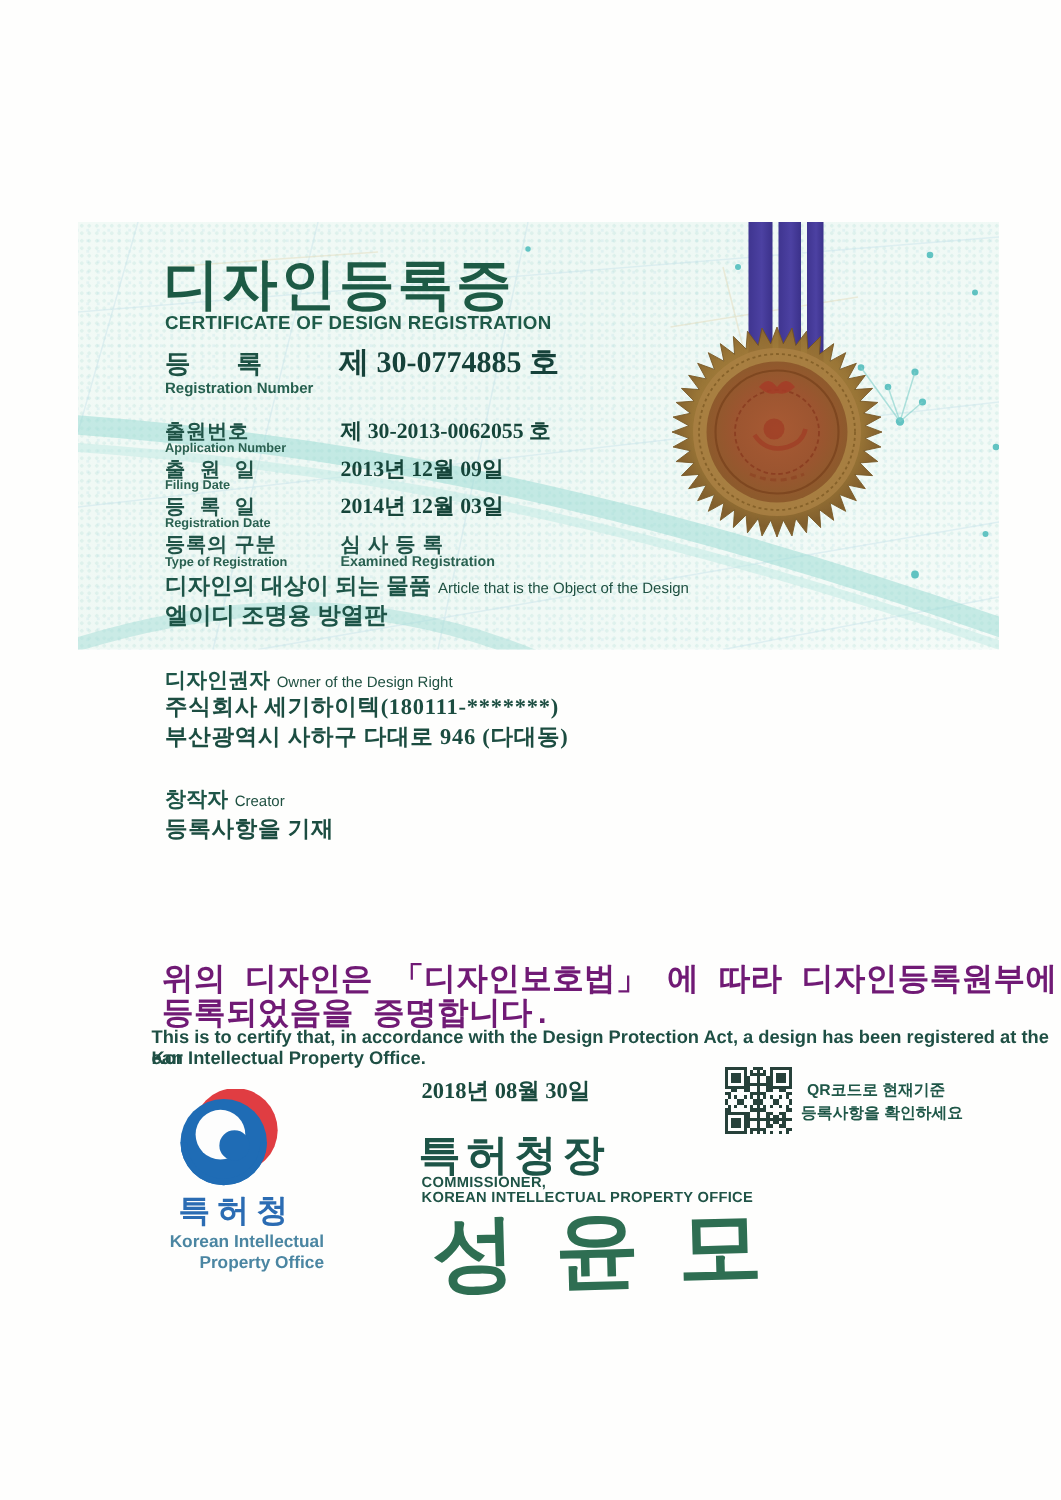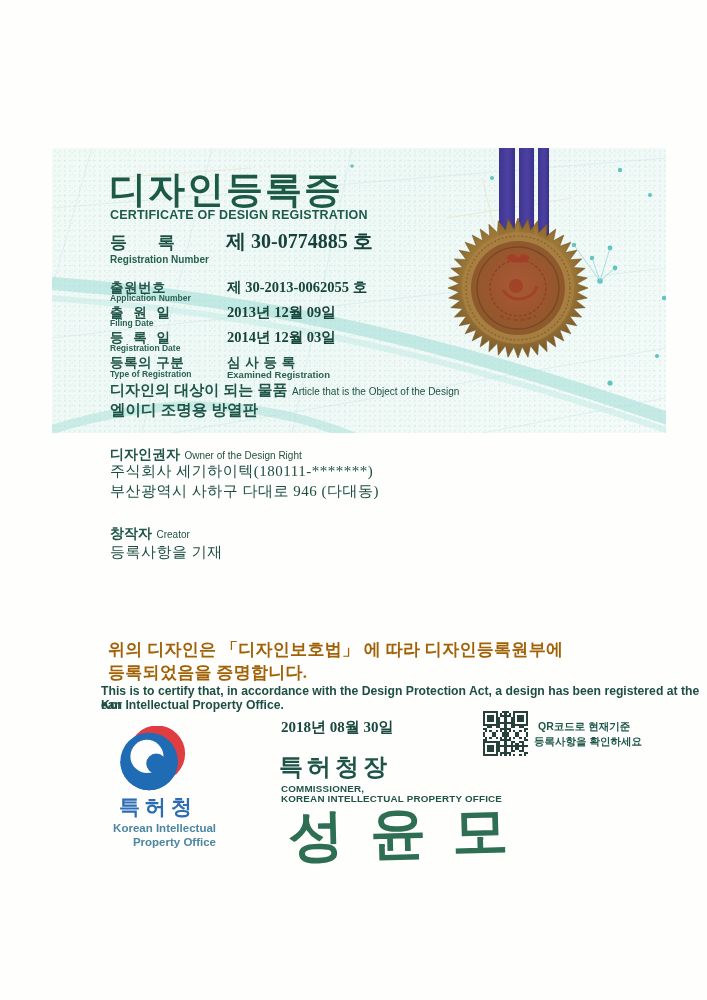--- a/index.html
+++ b/index.html
@@ -22,26 +22,26 @@
   .title-ko{left:109px;top:165px;font-size:37px;font-weight:bold;letter-spacing:2px;color:#1d5a45;}
   .title-en{left:110px;top:208px;font-size:12.5px;font-weight:bold;color:#1e5a48;letter-spacing:.2px;}
   .reg-label{left:110px;top:231px;font-size:17px;font-weight:bold;word-spacing:26px;color:#1d5244;}
   .reg-label-en{left:110px;top:254px;font-size:10px;font-weight:bold;color:#26604f;}
   .reg-value{left:226px;top:228px;font-size:20px;font-weight:600;color:#16423a;font-family:"Liberation Serif",serif;}
   .f-label{font-size:13.5px;font-weight:bold;color:#205448;letter-spacing:.5px;}
   .f-en{font-size:8.5px;font-weight:bold;color:#2a6151;}
   .f-val{font-size:14.5px;font-weight:600;color:#16453a;font-family:"Liberation Serif",serif;}
   .art-ko{font-size:15px;font-weight:bold;color:#1e5548;}
   .art-en{font-size:10px;font-weight:normal;color:#1f5041;margin-top:33px;}
-  .serifline{font-size:15px;font-weight:400;color:#1c4d41;font-family:"Liberation Serif",serif;letter-spacing:.5px;}
-  .stmt-ko{font-size:17px;font-weight:bold;color:#a16207;font-family:Liberation Serif, serif;letter-spacing:.3px;}
+  .serifline{font-size:15px;font-weight:700;color:#1c4d41;font-family:"Liberation Serif",serif;letter-spacing:.5px;}
+  .stmt-ko{font-size:21px;font-weight:bold;color:#701a75;font-family:Liberation Mono, monospace;letter-spacing:.3px;}
   .stmt-en{font-size:12.2px;font-weight:600;color:#1e4f44;}
   .date{left:281px;top:718px;font-size:15px;font-weight:600;font-family:"Liberation Serif",serif;color:#1a4a3e;}
   .qrcap{font-size:10.5px;color:#1f5748;font-weight:600;}
-  .comm-ko{left:279px;top:751px;font-size:24px;font-weight:bold;letter-spacing:4px;color:#1d5447;}
+  .comm-ko{left:279px;top:751px;font-size:28px;font-weight:bold;letter-spacing:4px;color:#1d5447;}
   .comm-en{font-size:9.8px;font-weight:bold;color:#1f5346;letter-spacing:.2px;}
   .sig{left:288px;top:796px;font-size:56px;font-weight:600;color:#2e6e52;
        font-family:"DejaVu Serif","Liberation Serif",serif;letter-spacing:26px;transform:rotate(-1.5deg);}
   .logo-ko{left:112px;top:793px;width:92px;text-align:center;font-size:21px;font-weight:bold;color:#2b6cb3;letter-spacing:5px;}
   .logo-en{left:78px;width:138px;text-align:right;font-size:11.5px;font-weight:bold;color:#4b86a2;}
 </style>
 </head>
 <body>
 
 <div id="page">

